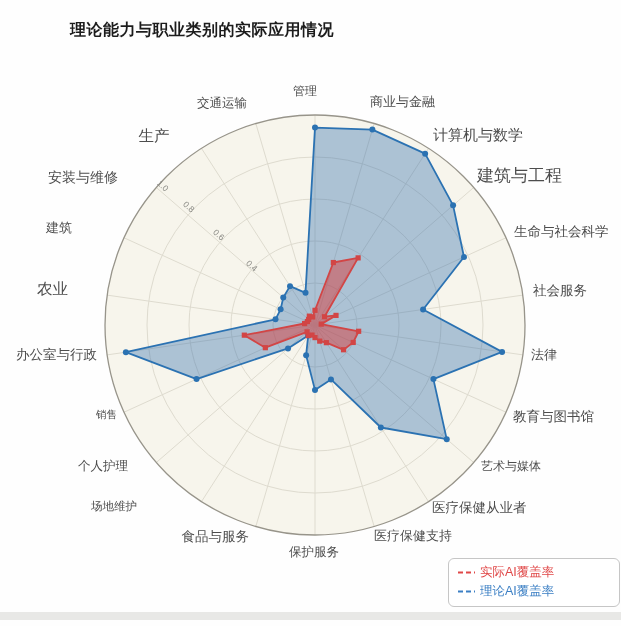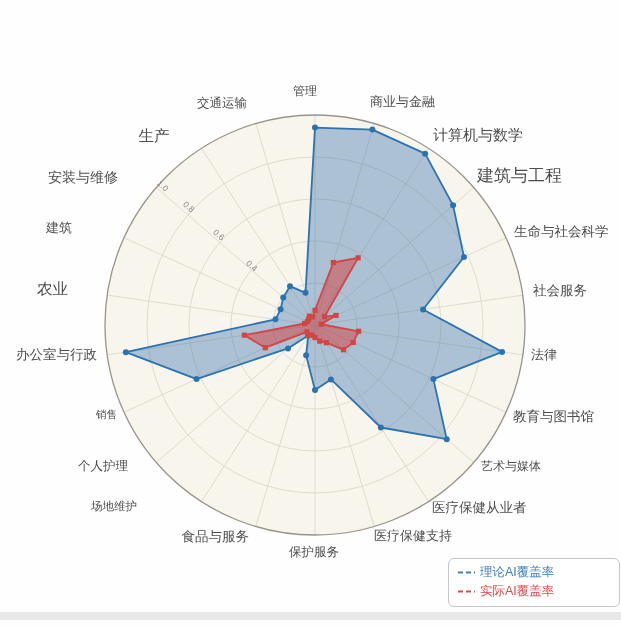--- a/index.html
+++ b/index.html
@@ -13,20 +13,21 @@
   .legend-row{display:flex;align-items:center;height:19px;font-size:12.5px;}
   .legend-dash{margin-right:5px;flex:0 0 auto;display:block;}
   .legend-label-blue{color:#3b7fc4;}
   .legend-label-red{color:#e04848;}
   #bottom-strip{position:absolute;left:0;top:612px;width:621px;height:8px;background:#e8e8e6;}
 </style>
 </head>
 <body>
 
 <div id="stage">
+  <div id="chart-title">理论能力与职业类别的实际应用情况</div>
 
   <svg id="radar-svg" width="621" height="626" viewBox="0 0 621 626">
       <circle cx="315" cy="325" r="210" fill="#f7f5ec"></circle>
       <circle cx="315" cy="325" r="42" fill="none" stroke="#dedbcf" stroke-width="1"></circle>
       <circle cx="315" cy="325" r="84" fill="none" stroke="#dedbcf" stroke-width="1"></circle>
       <circle cx="315" cy="325" r="126" fill="none" stroke="#dedbcf" stroke-width="1"></circle>
       <circle cx="315" cy="325" r="168" fill="none" stroke="#dedbcf" stroke-width="1"></circle>
       <line x1="315" y1="325" x2="315" y2="115" stroke="#dedbcf" stroke-width="1"></line>
       <line x1="315" y1="325" x2="374.16383693670025" y2="123.50647554095556" stroke="#dedbcf" stroke-width="1"></line>
       <line x1="315" y1="325" x2="428.53457166567546" y2="148.33675810545193" stroke="#dedbcf" stroke-width="1"></line>
@@ -120,26 +121,26 @@
       <text x="68" y="290" text-anchor="end" font-size="15.5" fill="#4d4d4d" dominant-baseline="middle">农业</text>
       <text x="72" y="229" text-anchor="end" font-size="13" fill="#4d4d4d" dominant-baseline="middle">建筑</text>
       <text x="118" y="178" text-anchor="end" font-size="14" fill="#4d4d4d" dominant-baseline="middle">安装与维修</text>
       <text x="154" y="137" text-anchor="middle" font-size="15.5" fill="#4d4d4d" dominant-baseline="middle">生产</text>
       <text x="222" y="104" text-anchor="middle" font-size="12.5" fill="#4d4d4d" dominant-baseline="middle">交通运输</text>
     </svg>
 
   <div id="legend-box">
     <div class="legend-row">
       <svg class="legend-dash" width="17" height="7">
+        <line x1="0" y1="3.5" x2="17" y2="3.5" stroke="#e04848" stroke-width="2" stroke-dasharray="5 3"></line>
+      </svg>
+      <span class="legend-label-red">实际AI覆盖率</span>
+    </div>
+    <div class="legend-row">
+      <svg class="legend-dash" width="17" height="7">
         <line x1="0" y1="3.5" x2="17" y2="3.5" stroke="#3b7fc4" stroke-width="2" stroke-dasharray="5 3"></line>
       </svg>
       <span class="legend-label-blue">理论AI覆盖率</span>
-    </div>
-    <div class="legend-row">
-      <svg class="legend-dash" width="17" height="7">
-        <line x1="0" y1="3.5" x2="17" y2="3.5" stroke="#e04848" stroke-width="2" stroke-dasharray="5 3"></line>
-      </svg>
-      <span class="legend-label-red">实际AI覆盖率</span>
     </div>
   </div>
 
   <div id="bottom-strip"></div>
 </div>
 
 </body></html>

